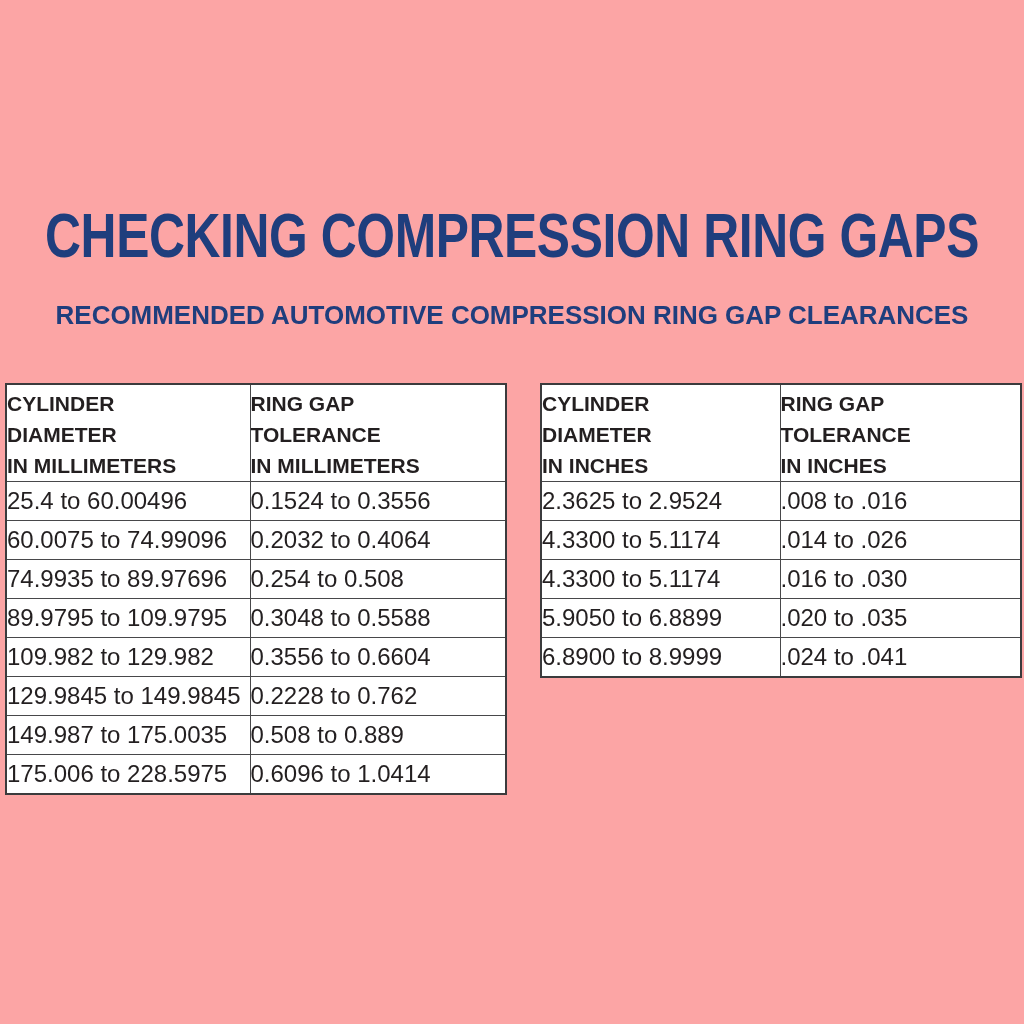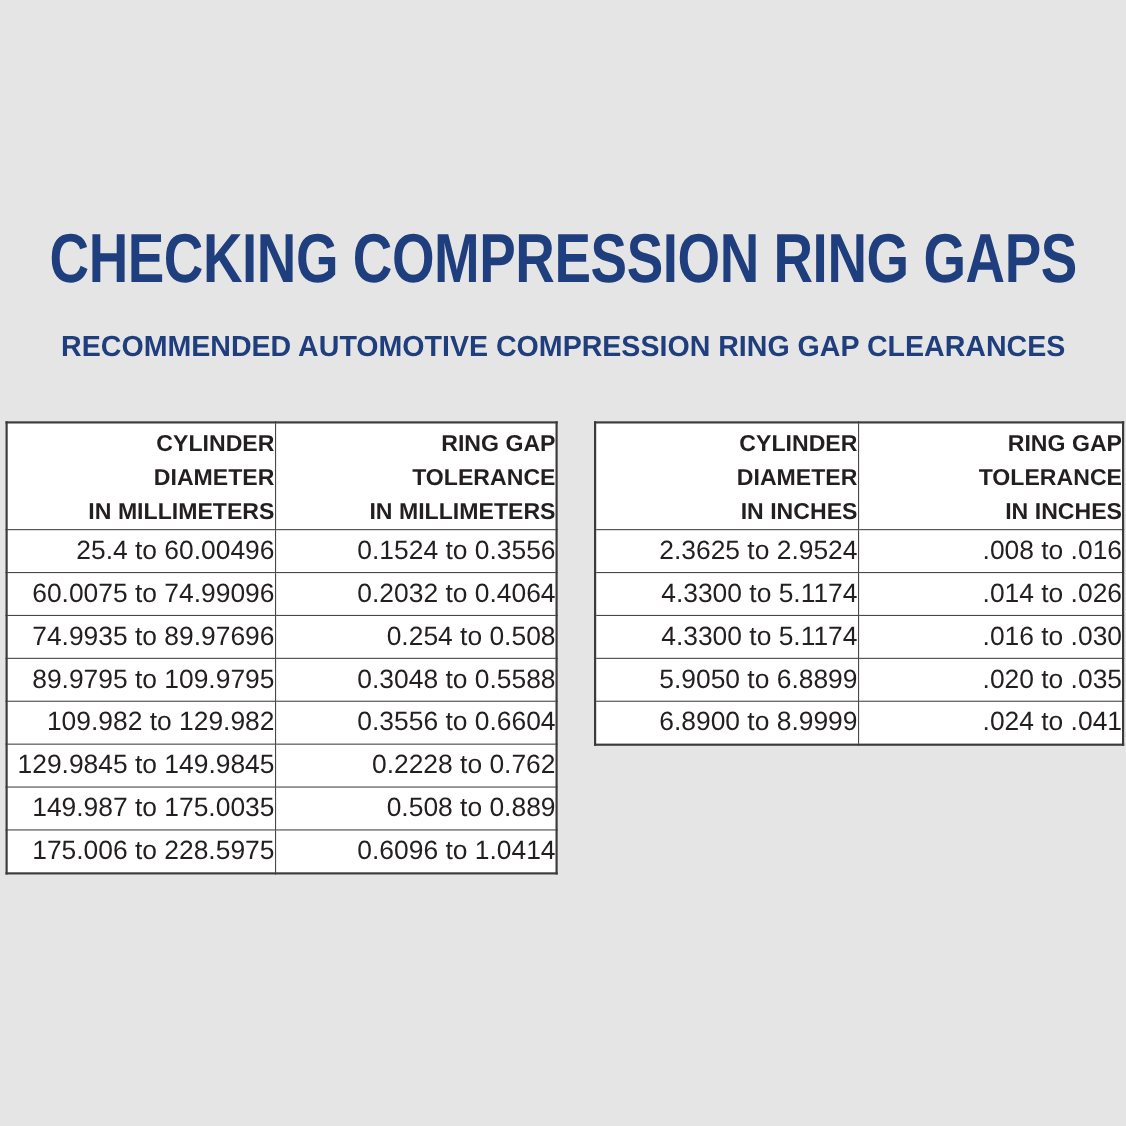--- a/index.html
+++ b/index.html
@@ -4,21 +4,21 @@
 <style>
   html, body {
     margin: 0;
     padding: 0;
     background: #ffffff;
   }
   .page {
     position: relative;
     width: 1024px;
     height: 1024px;
-    background: #e5e5e5;
+    background: #fca5a5;
     font-family: "Liberation Sans", "DejaVu Sans", sans-serif;
     color: #231f20;
     overflow: hidden;
   }
   .title {
     position: absolute;
     top: 204px;
     left: 50%;
     margin: 0;
     font-size: 63px;
@@ -46,21 +46,21 @@
     top: 383px;
     border-collapse: collapse;
     table-layout: fixed;
     background: #ffffff;
     border: 2px solid #3b3b3d;
   }
   table.spec th,
   table.spec td {
     border: 1.5px solid #48484a;
     padding: 0;
-    text-align: right;
+    text-align: left;
     vertical-align: middle;
     overflow: hidden;
   }
   table.spec thead tr { height: 97px; }
   table.spec tbody tr { height: 39px; }
   table.spec th {
     font-size: 21px;
     font-weight: bold;
     line-height: 31px;
     padding-top: 3px;

